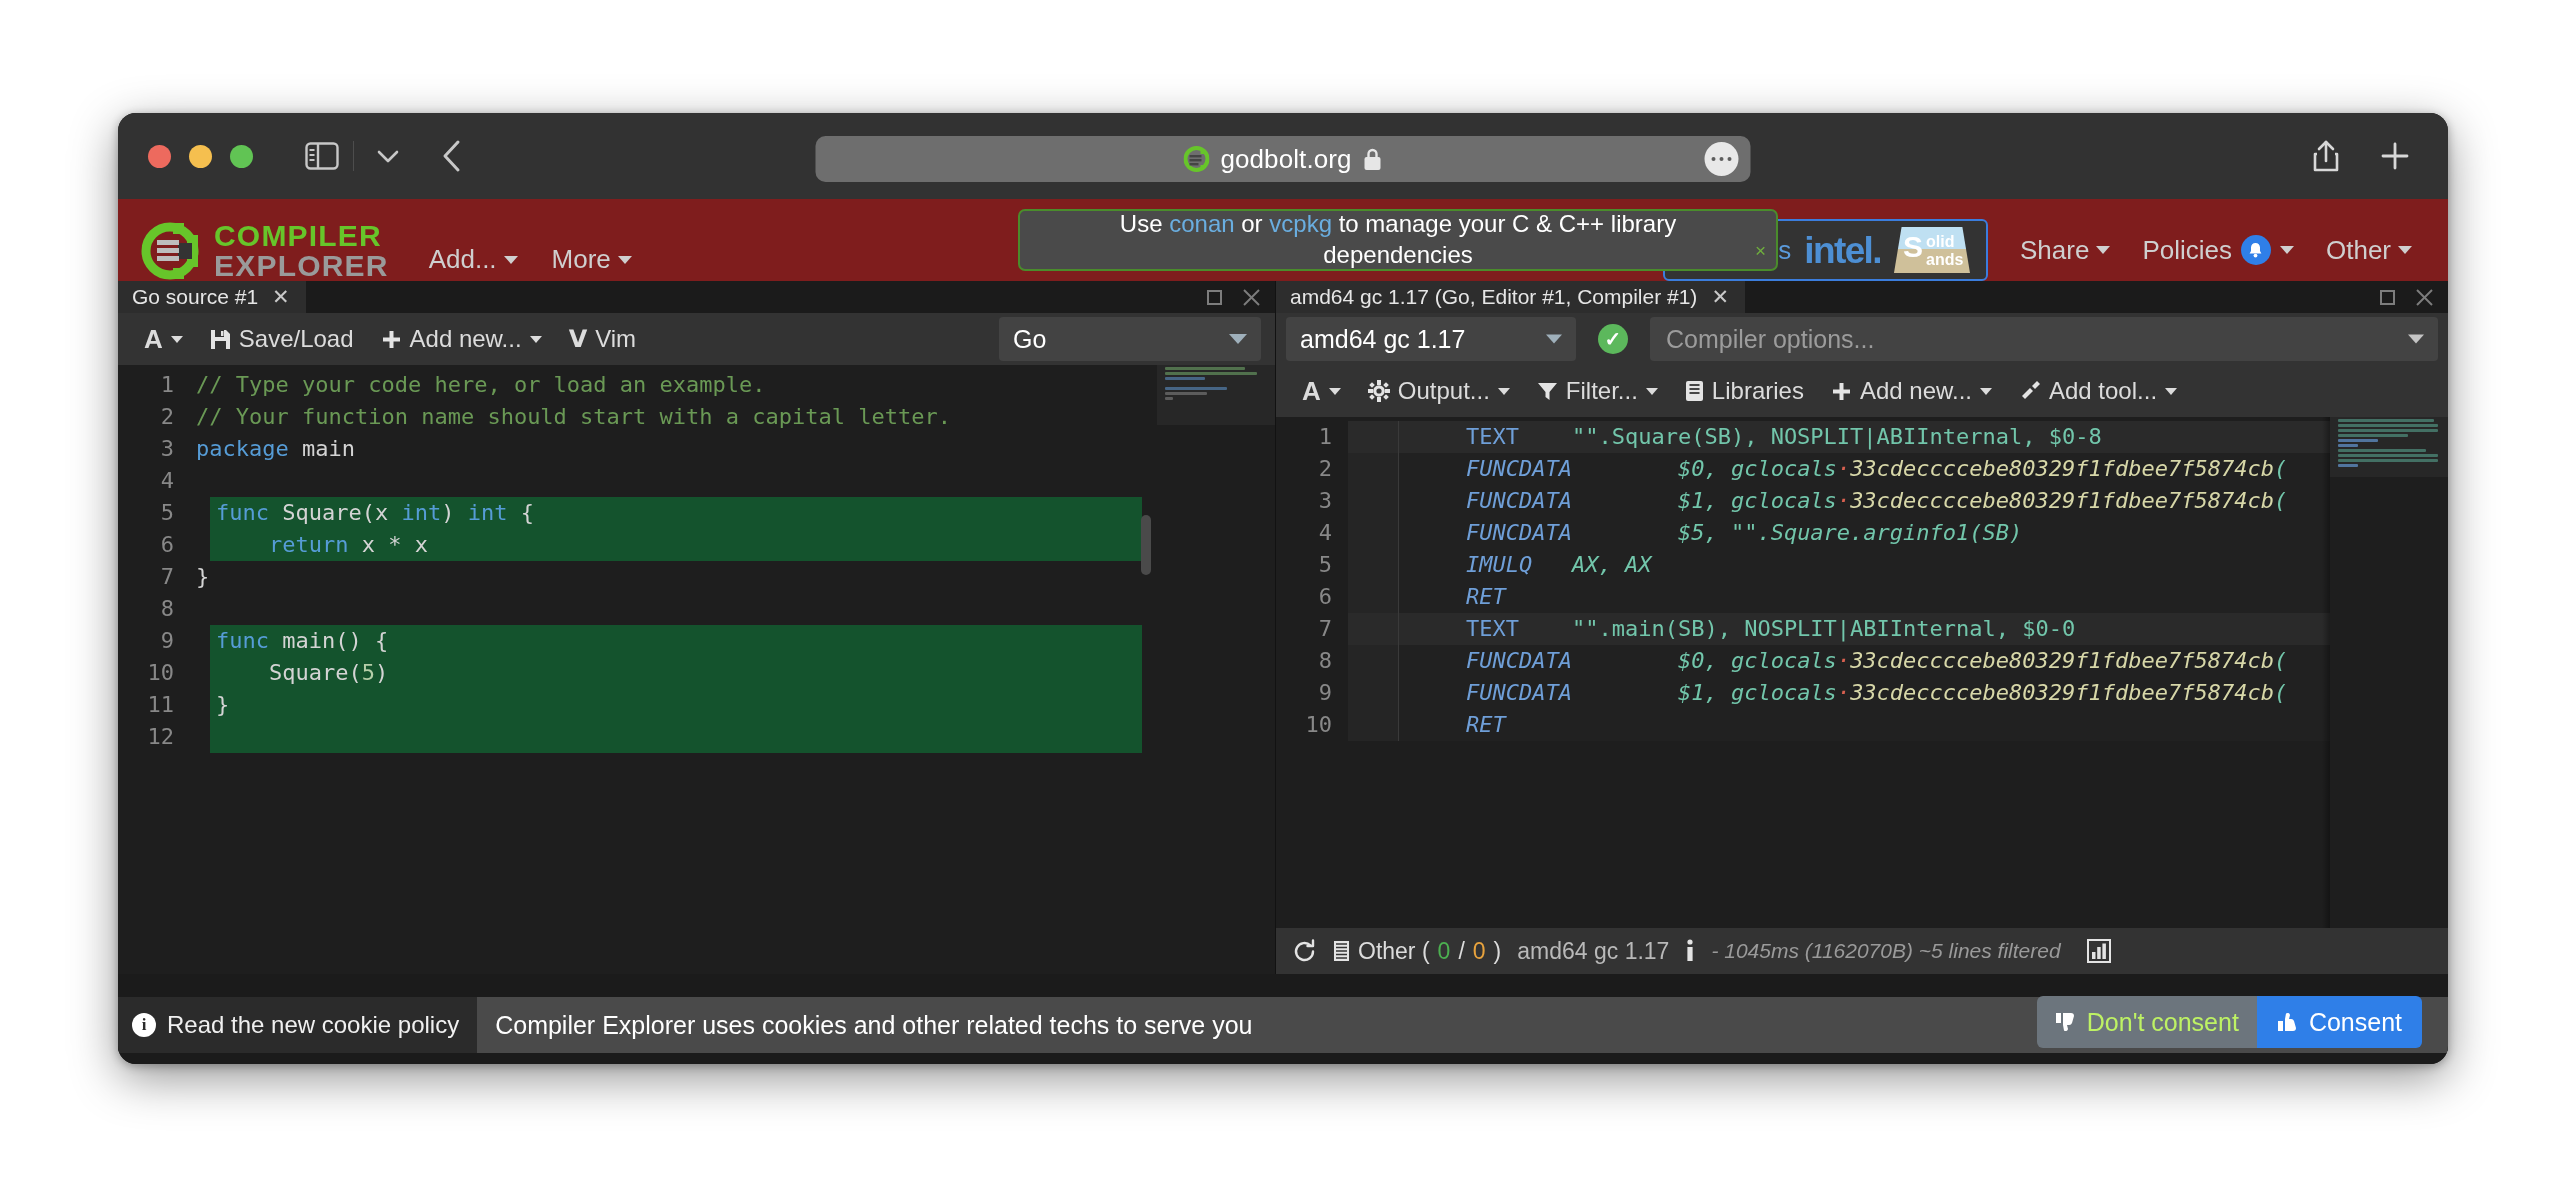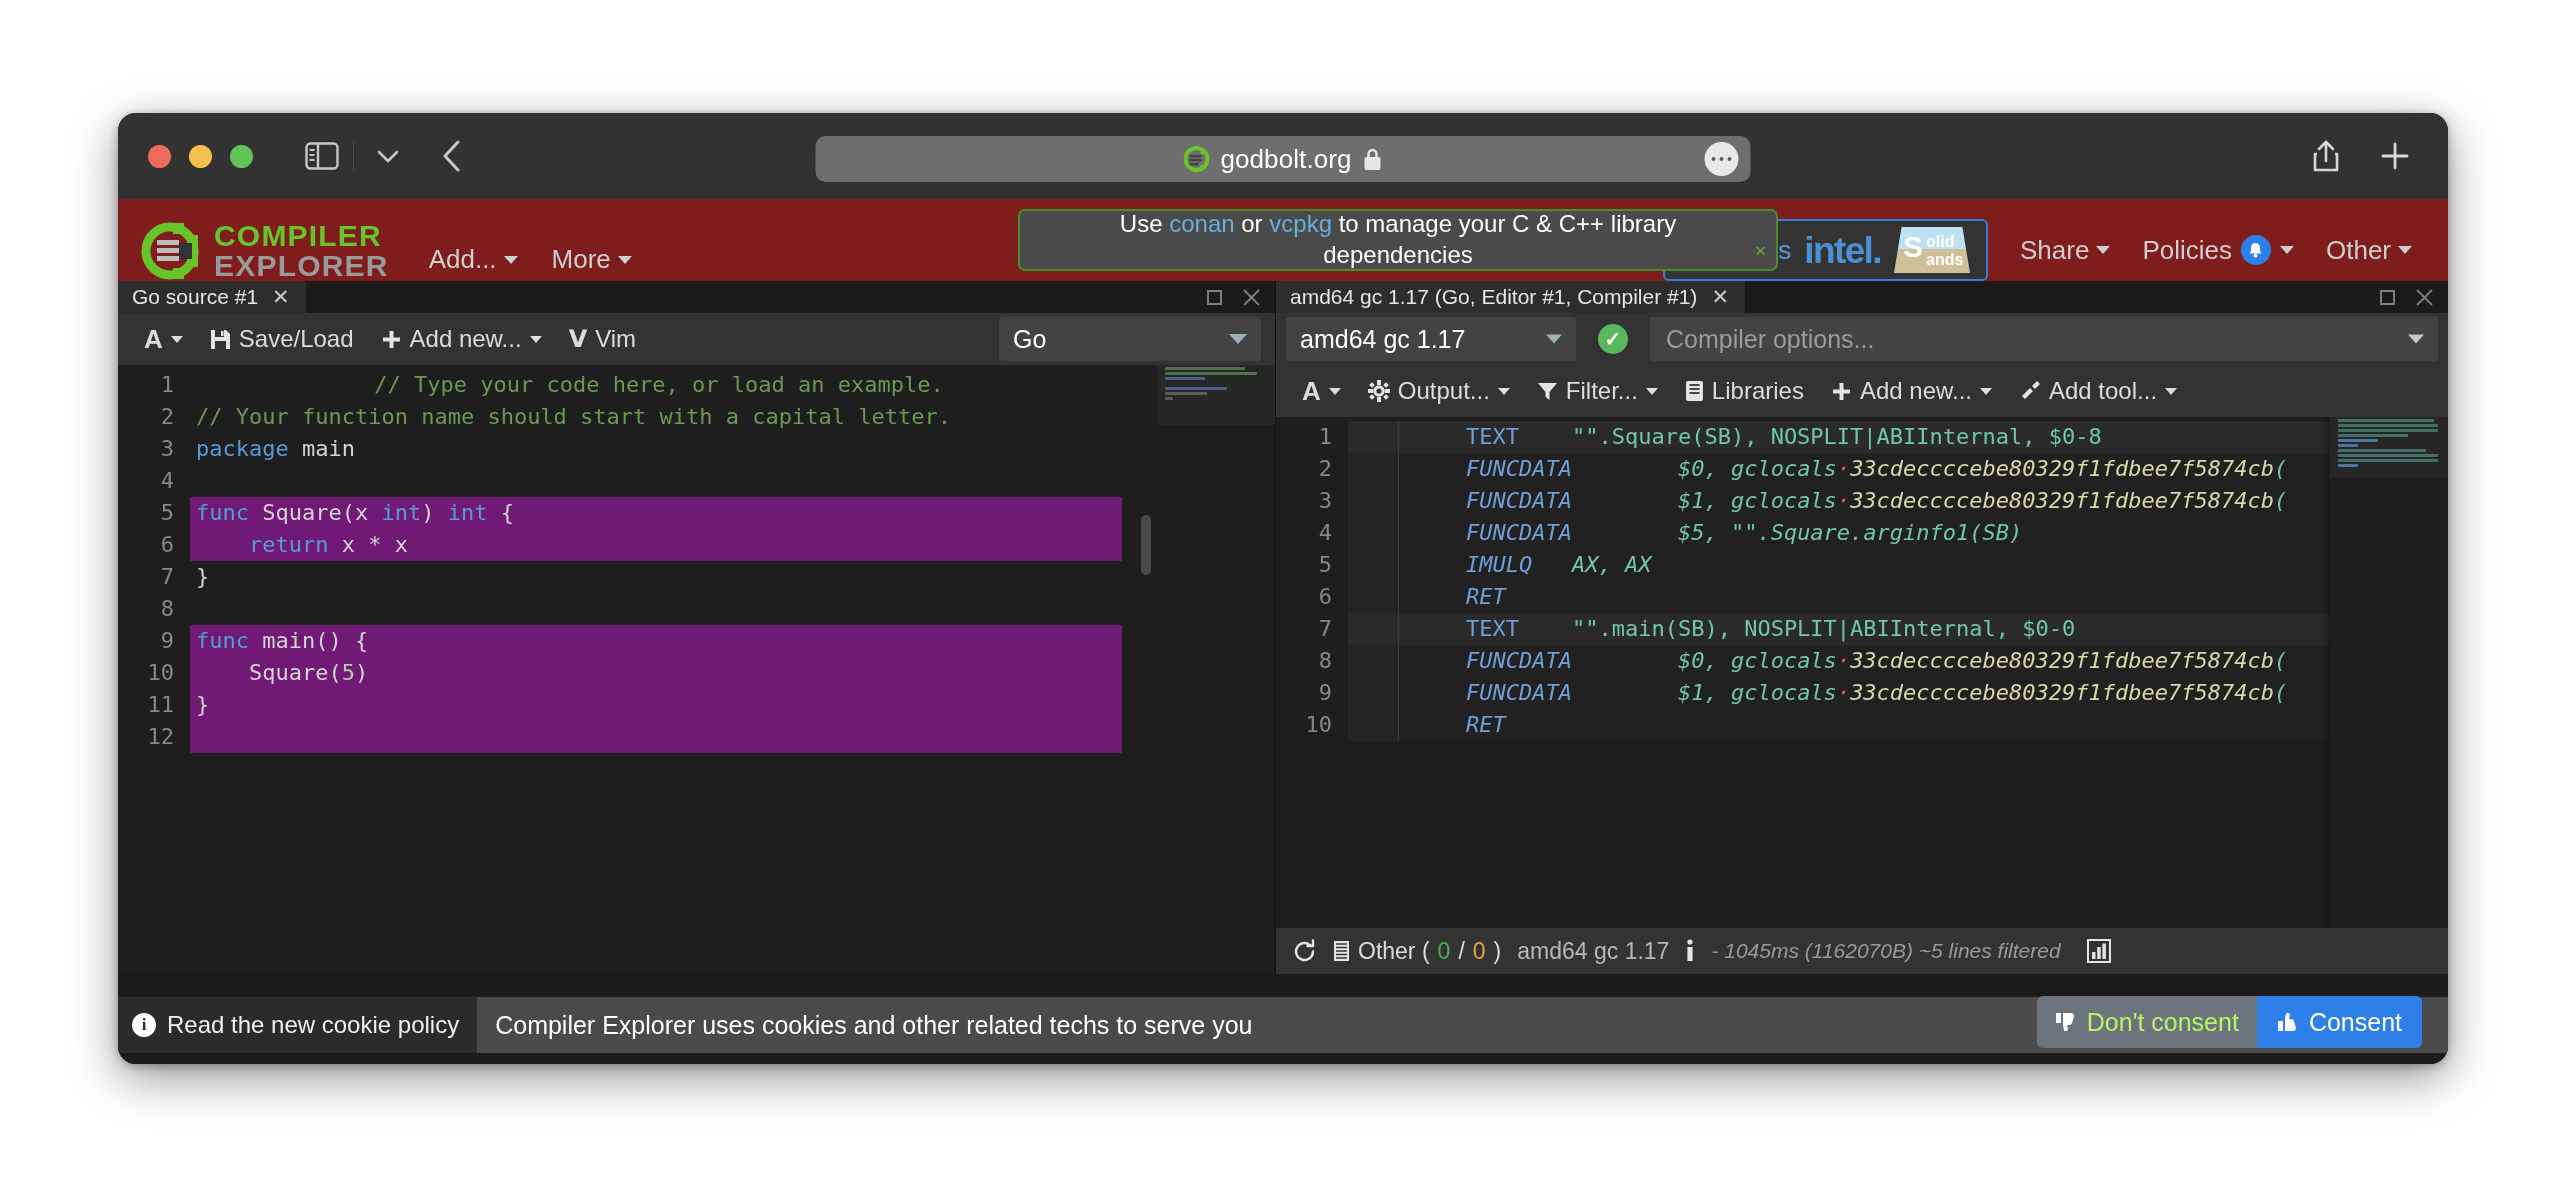--- a/index.html
+++ b/index.html
@@ -297,21 +297,21 @@
     line-height: 32px;
   }
   .code-line { display: flex; height: 32px; align-items: center; white-space: pre; }
   .ln {
     width: 72px; min-width: 72px;
     text-align: right; padding-right: 16px;
     color: #888888;
     font-family: "DejaVu Sans Mono", monospace;
   }
   .code-text { padding-left: 6px; }
-  .hl { background: #701a75; }
+  .hl { background: #14532d; margin-left: 20px; }
 
   
   .t-comment { color: #6a9955; }
   .t-keyword { color: #569cd6; }
   .t-plain   { color: #d4d4d4; }
   .t-number  { color: #b5cea8; }
   .t-opcode  { color: #6f9fd8; }
   .t-str     { color: #72c6ab; }
   .t-hash    { color: #d7d7a8; }
   .t-dot     { color: #d86050; }
@@ -616,21 +616,21 @@
         </div>
 
         <div id="lang-select">
           <span id="lang-select-value">Go</span>
           <span id="lang-select-caret"></span>
         </div>
       </div>
 
       <div class="code-area">
         <div id="editor-code-inner">
-            <div class="code-line"><div class="ln">1</div><div class="code-text" style="height: 32px; line-height: 32px; width: 932px; text-align: center;"><span class="t-comment">// Type your code here, or load an example.</span></div></div>
+            <div class="code-line"><div class="ln">1</div><div class="code-text" style="height: 32px; line-height: 32px; width: 932px;"><span class="t-comment">// Type your code here, or load an example.</span></div></div>
             <div class="code-line"><div class="ln">2</div><div class="code-text" style="height: 32px; line-height: 32px; width: 932px;"><span class="t-comment">// Your function name should start with a capital letter.</span></div></div>
             <div class="code-line"><div class="ln">3</div><div class="code-text" style="height: 32px; line-height: 32px; width: 932px;"><span class="t-keyword">package</span><span class="t-plain"> main</span></div></div>
             <div class="code-line"><div class="ln">4</div><div class="code-text" style="height: 32px; line-height: 32px; width: 932px;"><span class="t-plain"></span></div></div>
             <div class="code-line"><div class="ln">5</div><div class="code-text hl" style="height: 32px; line-height: 32px; width: 932px;"><span class="t-keyword">func</span><span class="t-plain"> Square(x </span><span class="t-keyword">int</span><span class="t-plain">) </span><span class="t-keyword">int</span><span class="t-plain"> {</span></div></div>
             <div class="code-line"><div class="ln">6</div><div class="code-text hl" style="height: 32px; line-height: 32px; width: 932px;"><span class="t-plain">    </span><span class="t-keyword">return</span><span class="t-plain"> x * x</span></div></div>
             <div class="code-line"><div class="ln">7</div><div class="code-text" style="height: 32px; line-height: 32px; width: 932px;"><span class="t-plain">}</span></div></div>
             <div class="code-line"><div class="ln">8</div><div class="code-text" style="height: 32px; line-height: 32px; width: 932px;"><span class="t-plain"></span></div></div>
             <div class="code-line"><div class="ln">9</div><div class="code-text hl" style="height: 32px; line-height: 32px; width: 932px;"><span class="t-keyword">func</span><span class="t-plain"> main() {</span></div></div>
             <div class="code-line"><div class="ln">10</div><div class="code-text hl" style="height: 32px; line-height: 32px; width: 932px;"><span class="t-plain">    Square(</span><span class="t-number">5</span><span class="t-plain">)</span></div></div>
             <div class="code-line"><div class="ln">11</div><div class="code-text hl" style="height: 32px; line-height: 32px; width: 932px;"><span class="t-plain">}</span></div></div>

